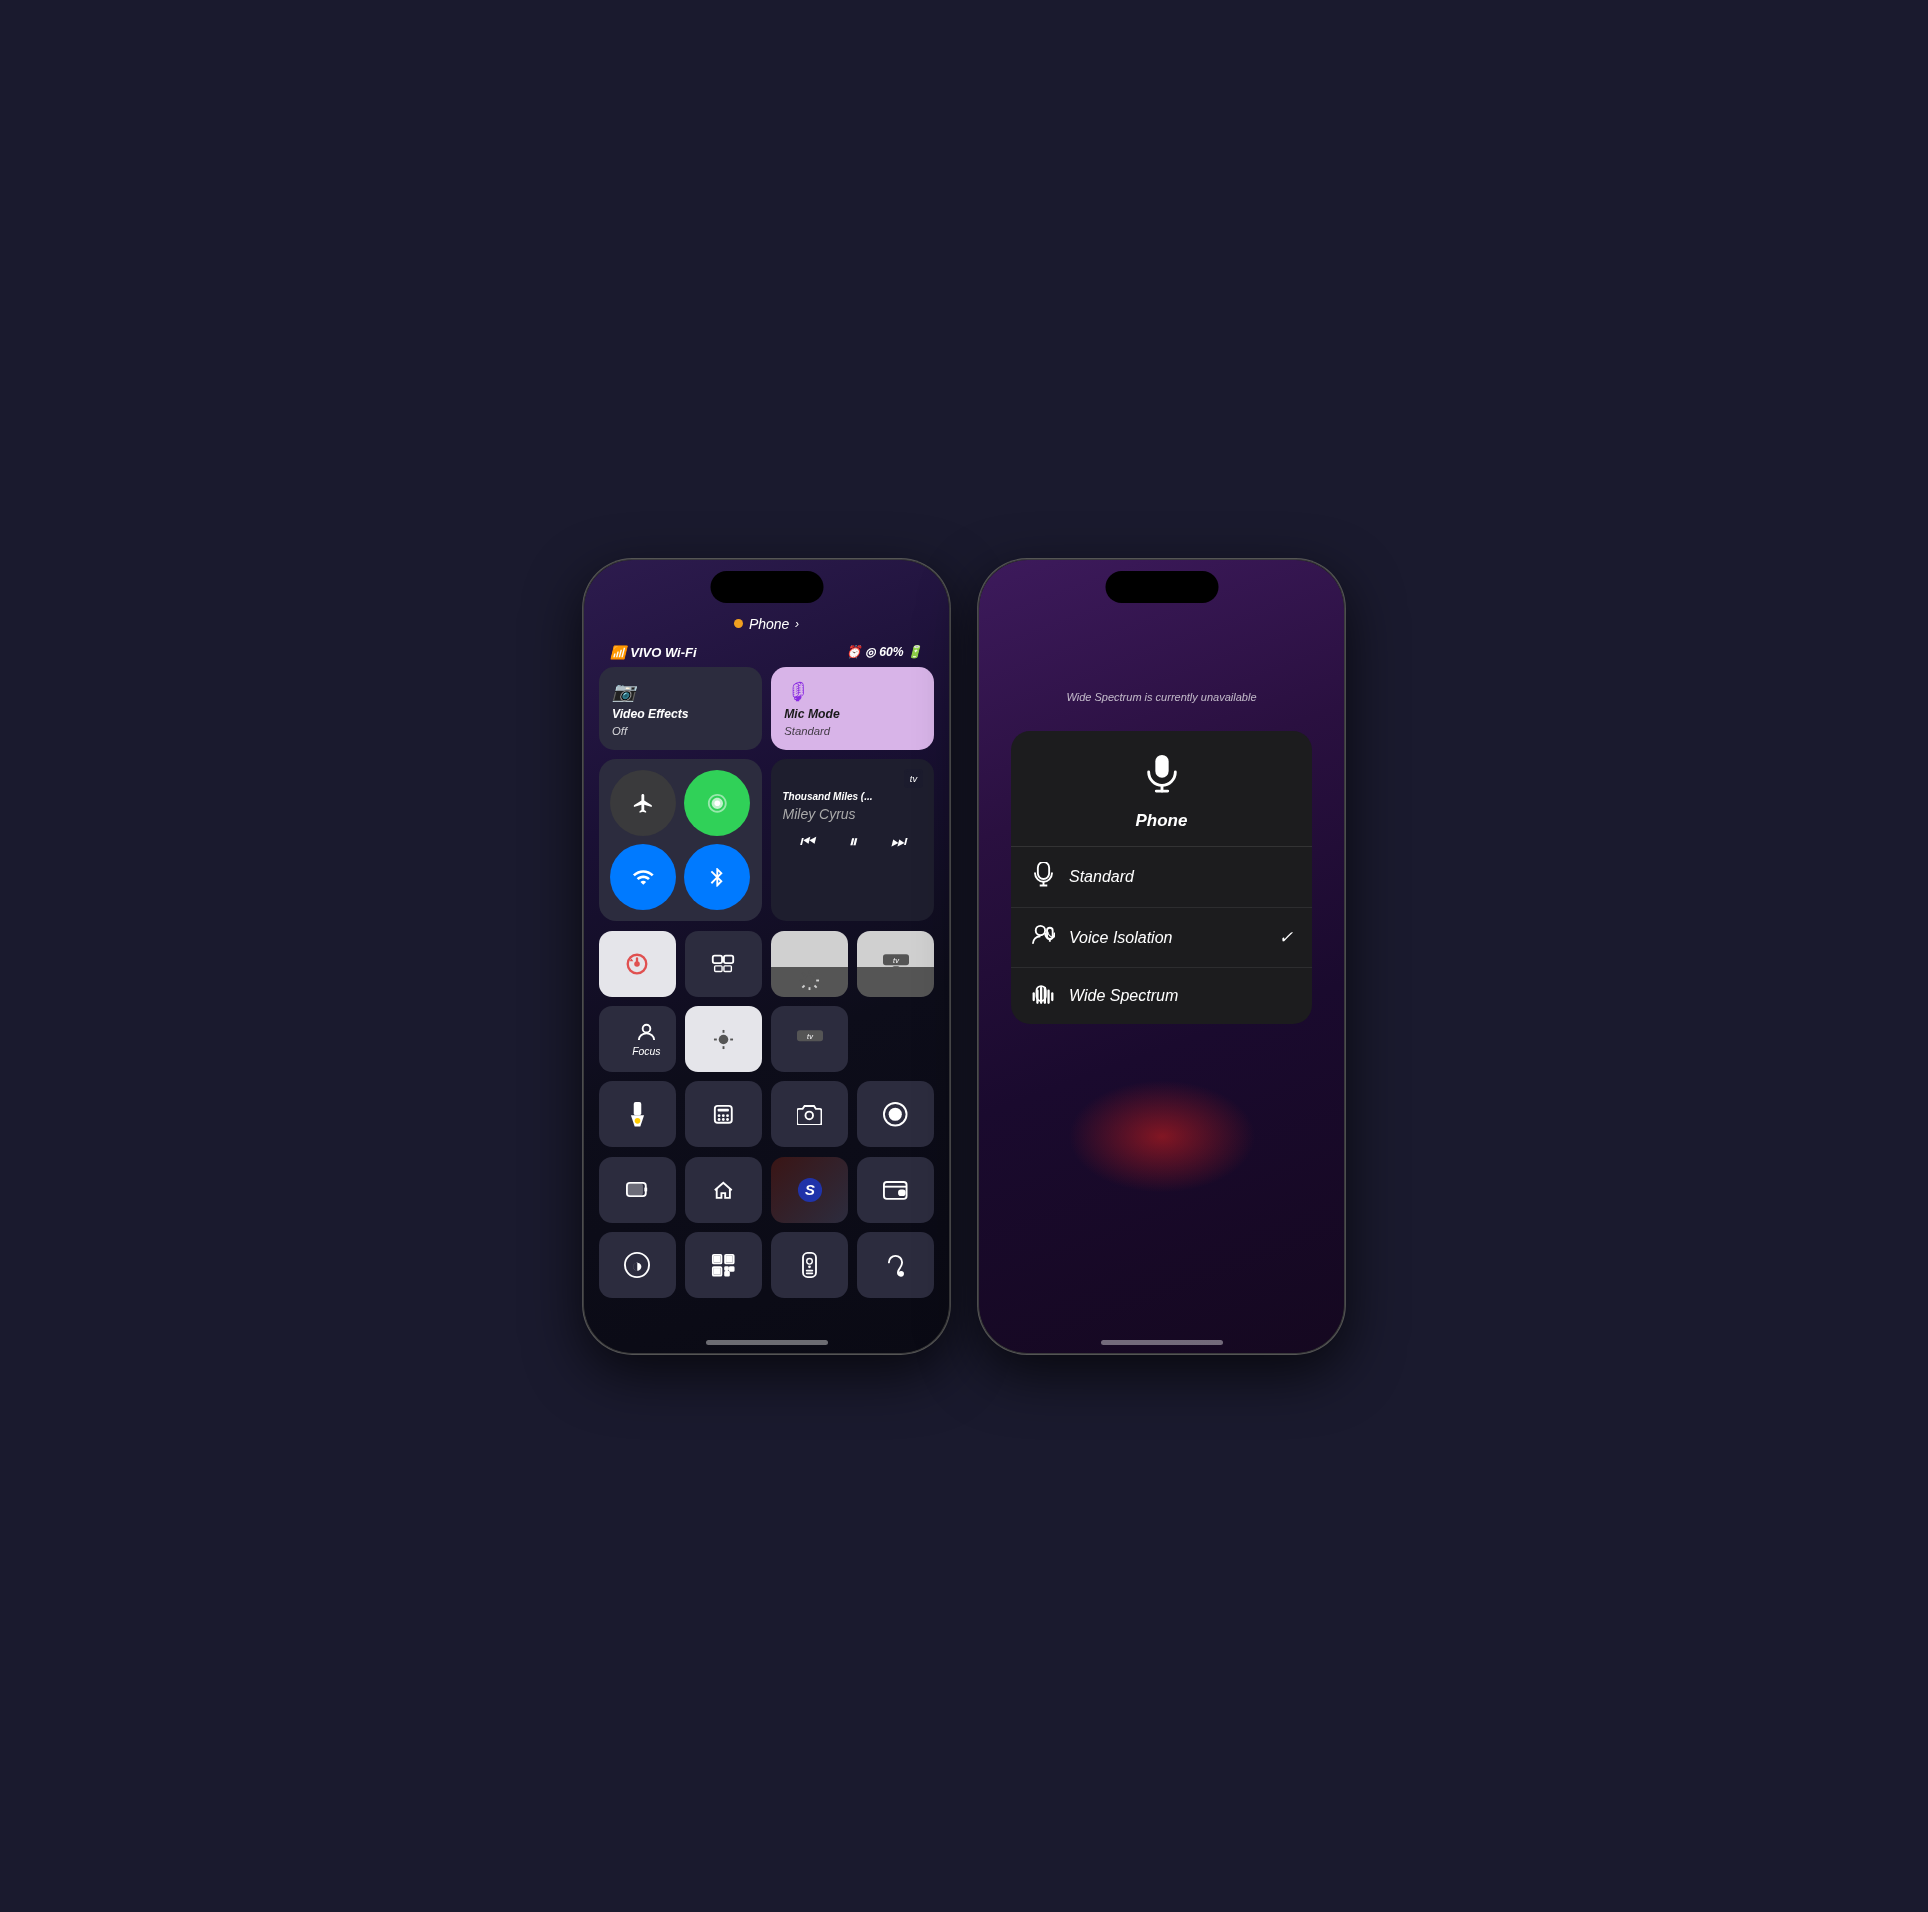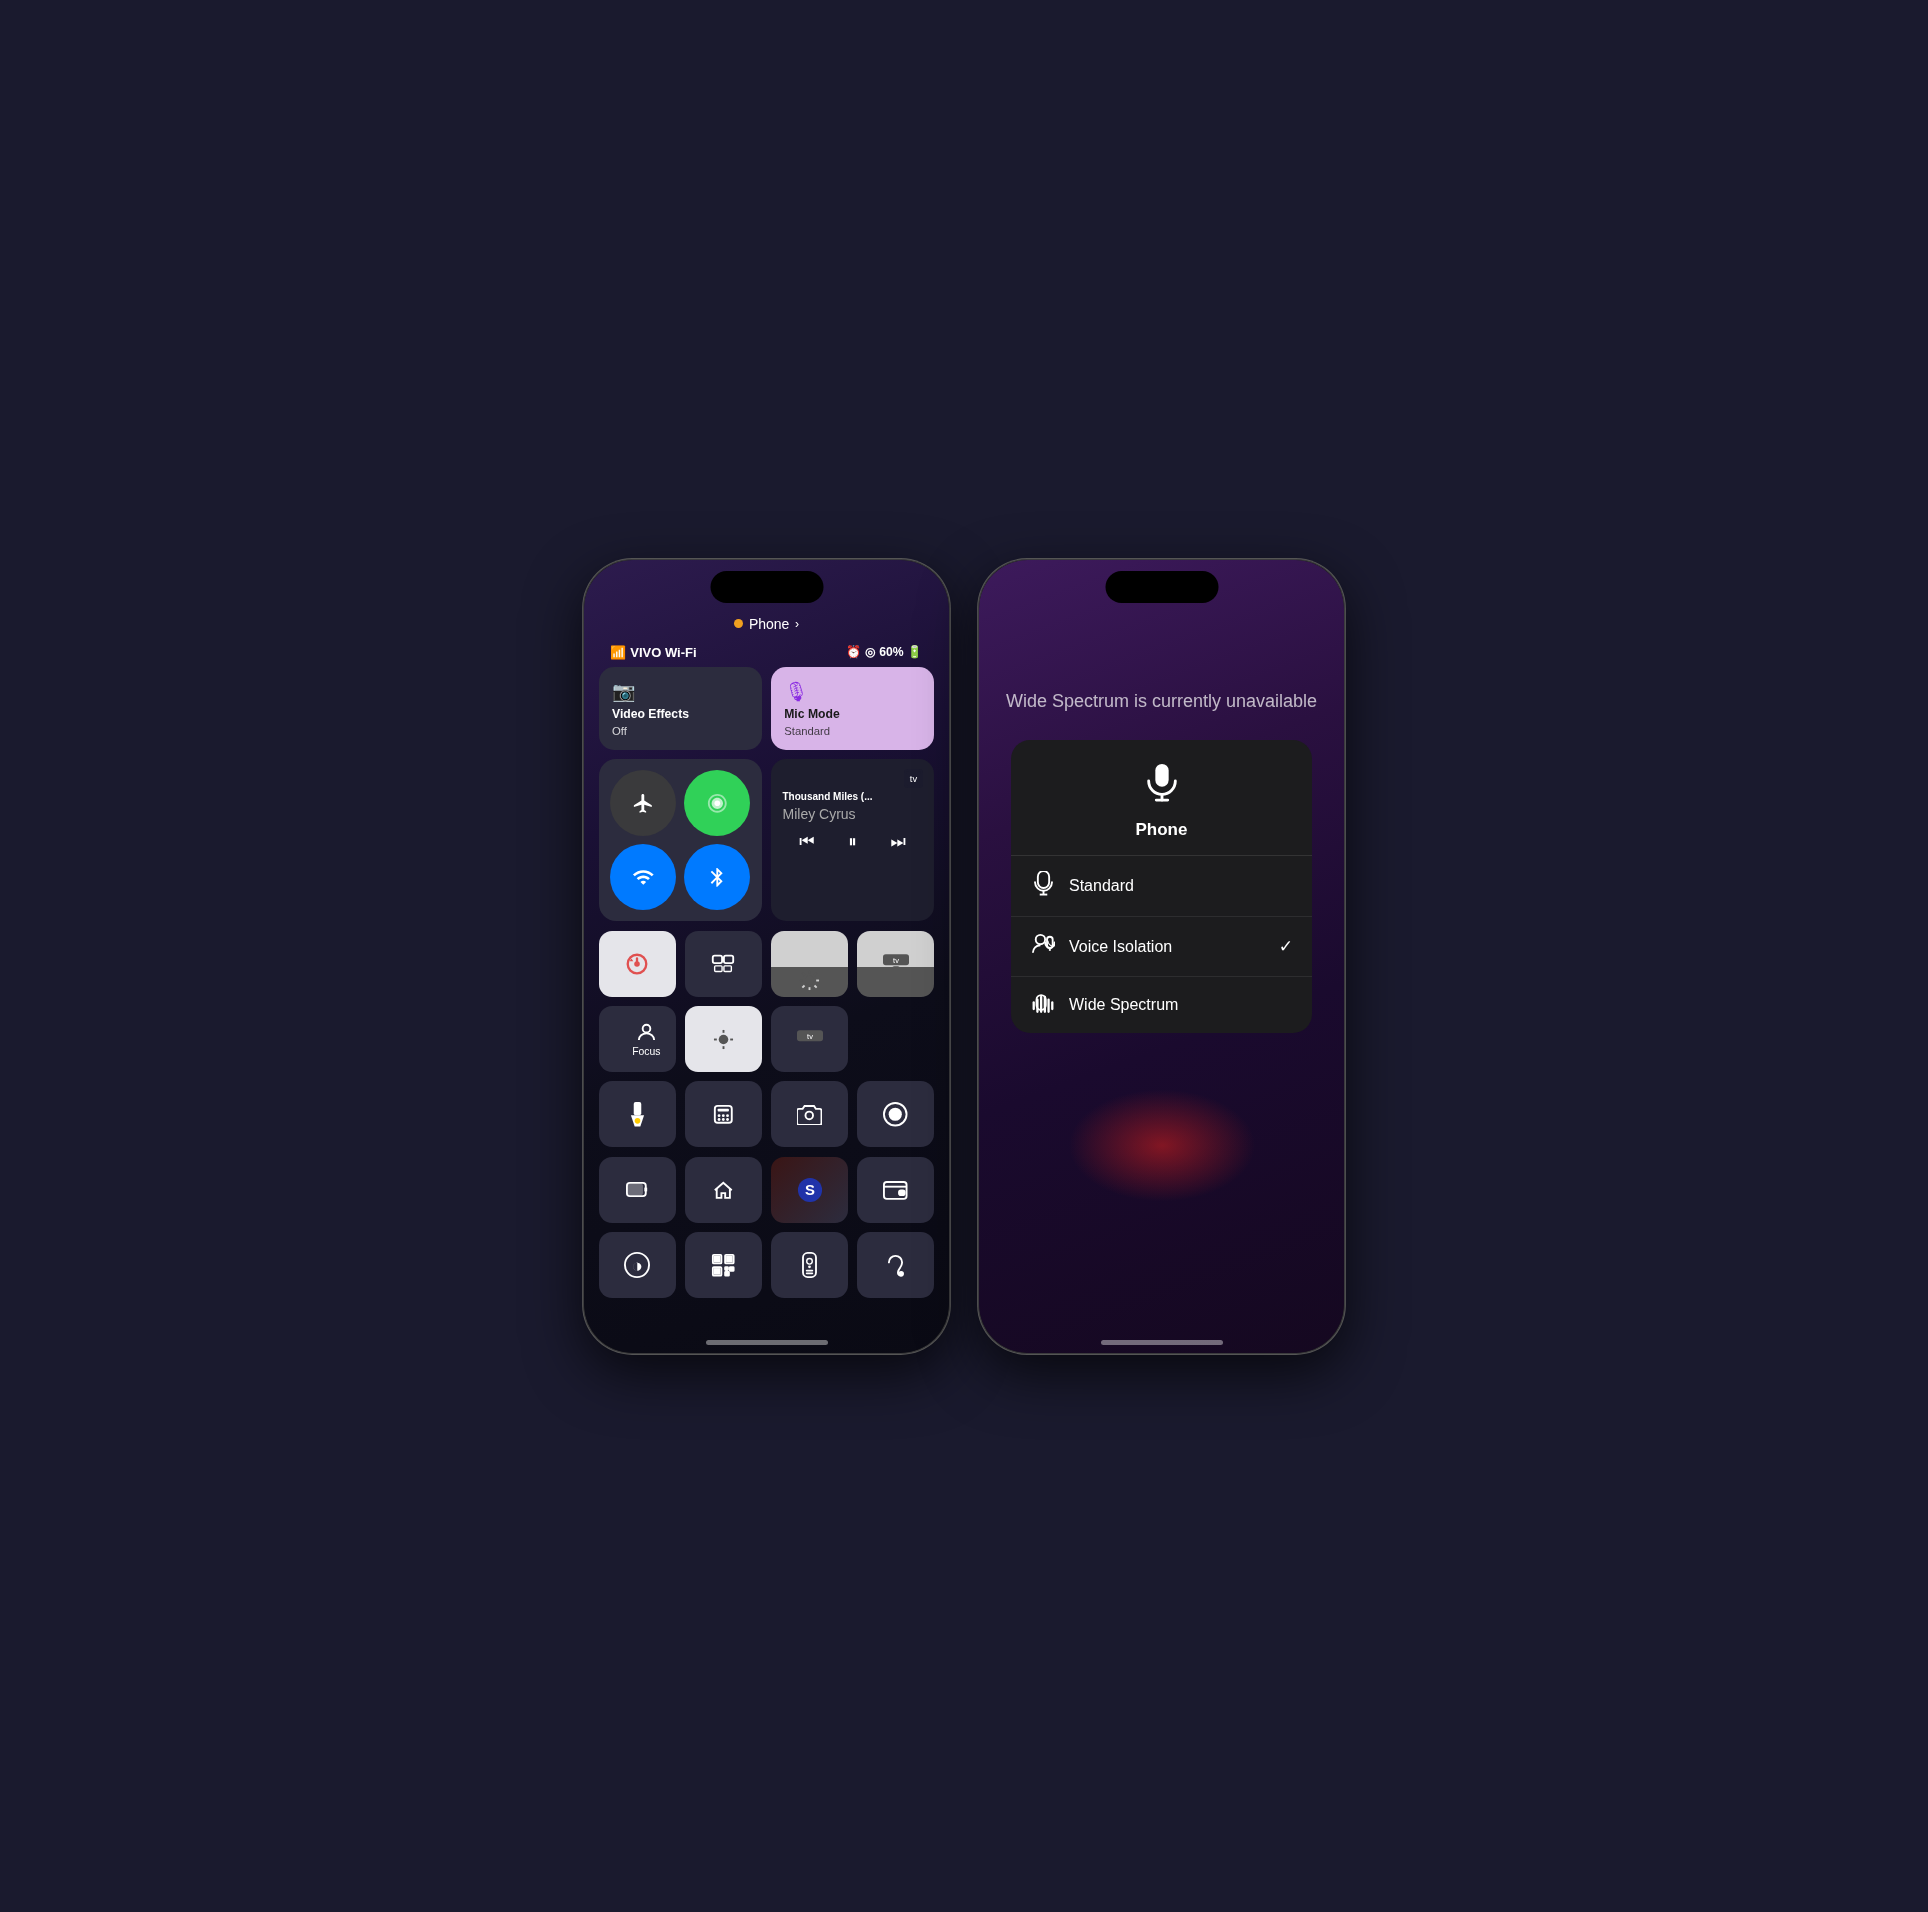--- a/index.html
+++ b/index.html
@@ -9,20 +9,21 @@
       justify-content: center;
       align-items: center;
       min-height: 100vh;
       font-family: -apple-system, BlinkMacSystemFont, 'SF Pro Display', 'Helvetica Neue', sans-serif;
       padding: 19px;
     }
     .phones-container {
       display: flex;
       gap: 28px;
       align-items: center;
+      font-style: italic;
     }
 
     
     .phone {
       width: 367px;
       height: 795px;
       background: #1c1c1e;
       border-radius: 49px;
       position: relative;
       border: 1.9px solid #3a3a3c;
@@ -217,21 +218,21 @@
       transform: translateX(-50%);
       width: 122px;
       height: 4.7px;
       background: rgba(255,255,255,0.4);
       border-radius: 2.8px;
     }
 
     
     .unavailable-text {
       color: rgba(255,255,255,0.7);
-      font-size: 18px;
+      font-size: 11px;
       text-align: center;
       margin-bottom: 28px;
       margin-top: 56px;
     }
 
     .mic-menu {
       width: 301px;
       background: #1c1c1e;
       border-radius: 19px;
       overflow: hidden;

